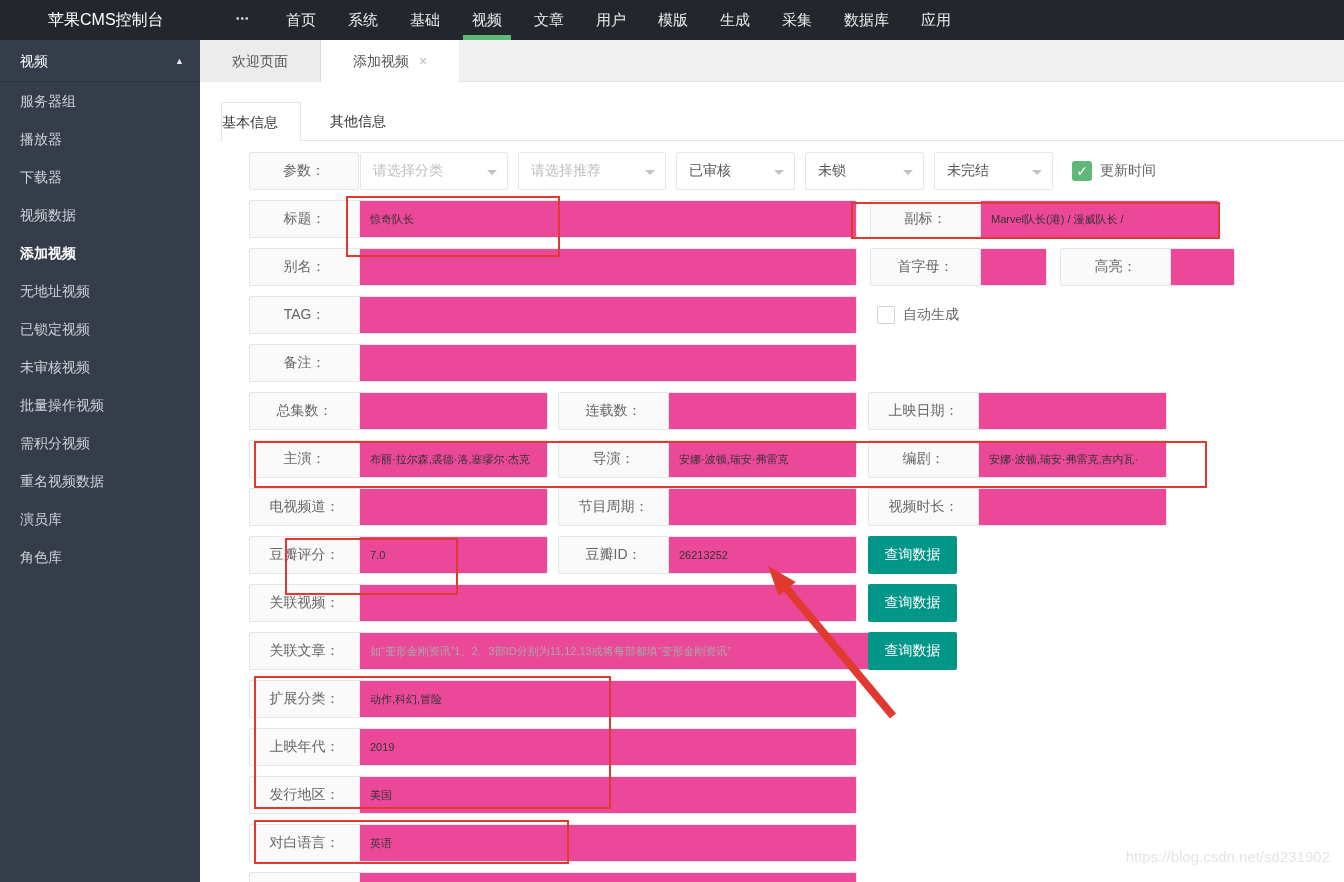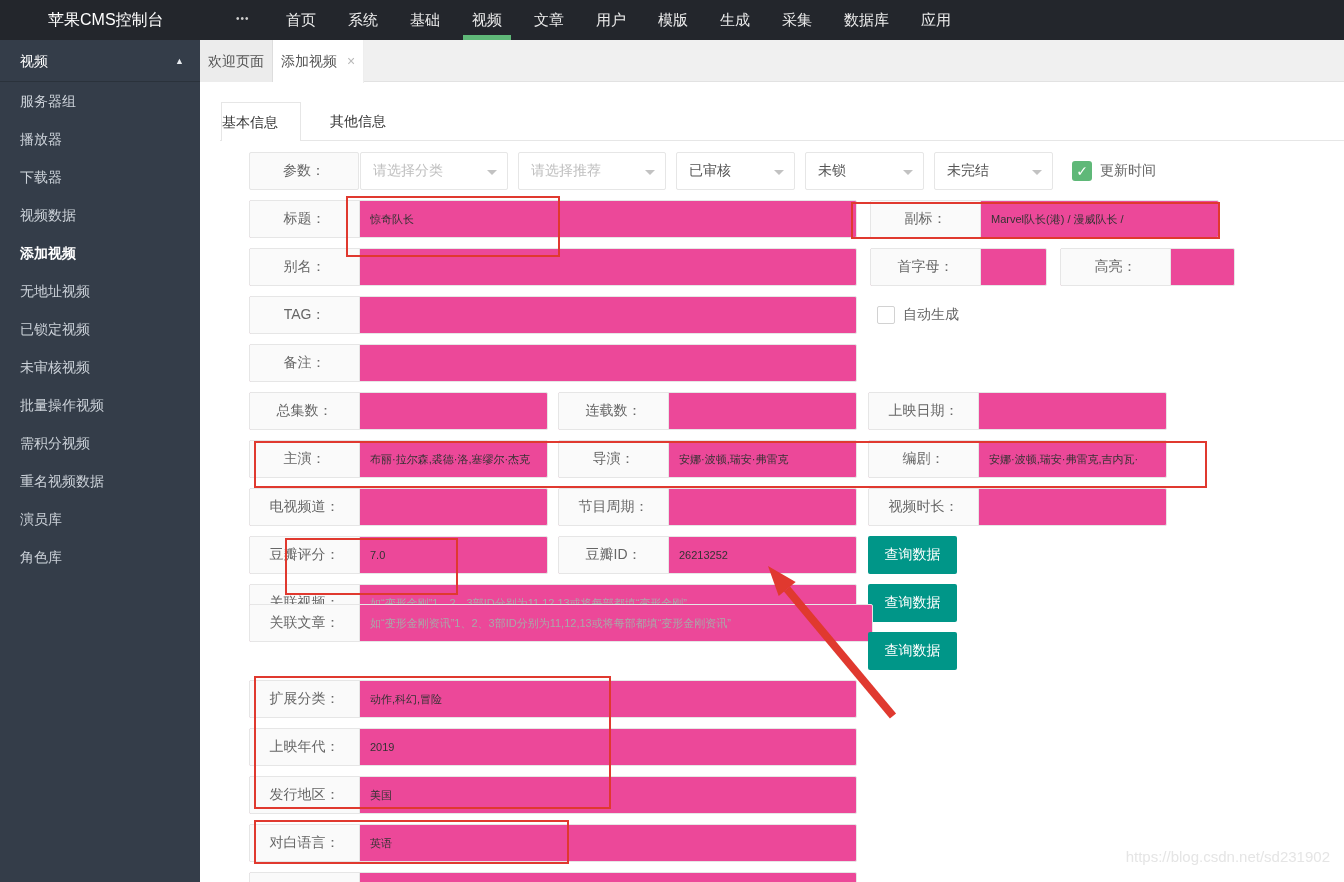--- a/index.html
+++ b/index.html
@@ -16,21 +16,21 @@
   .tnav { position:relative; height:40px; line-height:40px; color:#ededed; font-size:15px; cursor:pointer; white-space:nowrap; }
   .tnav.active::after { content:""; position:absolute; left:-9px; right:-9px; bottom:0; height:5px; background:#5FB878; }
   
   .sidebar { position:absolute; left:0; top:40px; width:200px; height:842px; background:#343d49; z-index:20; }
   .side-head { position:relative; height:42px; line-height:42px; padding-left:20px; color:#fff; font-size:14px; cursor:pointer; border-bottom:1px solid rgba(0,0,0,.18); }
   .side-head .tri { position:absolute; right:16px; top:0; font-size:9px; color:#e7ebef; }
   .side-item { height:38px; line-height:38px; padding-left:20px; color:#ccd2d9; font-size:14px; cursor:pointer; white-space:nowrap; }
   .side-item.active { color:#fff; font-weight:bold; }
   
   .tabbar { position:absolute; left:200px; top:40px; width:1144px; height:42px; background:#f0f0f0; border-bottom:1px solid #e2e2e2; z-index:10; }
-  .tab { float:left; height:42px; line-height:42px; padding:0 8px; font-size:14px; color:#555; cursor:pointer; background:#ececec; border-right:1px solid #ddd; }
+  .tab { float:left; height:42px; line-height:42px; padding:0 32px; font-size:14px; color:#555; cursor:pointer; background:#ececec; border-right:1px solid #ddd; }
   .tab.active { background:#fff; height:43px; border-right:1px solid #eee; }
   .tab .close { color:#b9b9b9; margin-left:10px; font-size:14px; cursor:pointer; }
   
   .ct-line { position:absolute; left:220px; top:140px; width:1124px; height:1px; background:#e6e6e6; }
   .ctab-active { position:absolute; left:221px; top:102px; width:80px; height:39px; line-height:39px; text-align:left; background:#fff; border:1px solid #e6e6e6; border-bottom:none; color:#333; z-index:2; cursor:pointer; }
   .ctab { position:absolute; left:330px; top:102px; height:39px; line-height:39px; color:#333; cursor:pointer; }
   
   .fld { position:absolute; height:38px; border:1px solid #e6e6e6; border-radius:2px; background:#ec4899; display:flex; }
   .fld .lab { flex:none; width:110px; background:#fafafa; border-right:1px solid #e6e6e6; color:#666; display:flex; align-items:center; justify-content:center; white-space:nowrap; }
   .fld input { flex:1; min-width:0; border:none; outline:none; background:transparent; padding:0 10px; font-size:11px; color:#333; font-family:inherit; }
@@ -209,25 +209,24 @@
   <input value="7.0" style="">
 </div>
 <div class="fld" style="left:558px;top:536px;width:299px">
   <span class="lab">豆瓣ID：</span>
   <input value="26213252" style="">
 </div>
 <div class="qbtn" style="left:868px;top:536px">查询数据</div>
 
 <div class="fld" style="left:249px;top:584px;width:608px">
   <span class="lab">关联视频：</span>
-  <input placeholder="如“变形金刚”1、2、3部ID分别为11,12,13或将每部都填“变形金刚”" style="">
 </div>
 <div class="qbtn" style="left:868px;top:584px">查询数据</div>
 
-<div class="fld" style="left:249px;top:604px;width:624px">
+<div class="fld" style="left:249px;top:632px;width:624px">
   <span class="lab">关联文章：</span>
   <input placeholder="如“变形金刚资讯”1、2、3部ID分别为11,12,13或将每部都填“变形金刚资讯”" style="">
 </div>
 <div class="qbtn" style="left:868px;top:632px">查询数据</div>
 
 <div class="fld" style="left:249px;top:680px;width:608px">
   <span class="lab">扩展分类：</span>
   <input value="动作,科幻,冒险" style="">
 </div>
 <div class="fld" style="left:249px;top:728px;width:608px">

